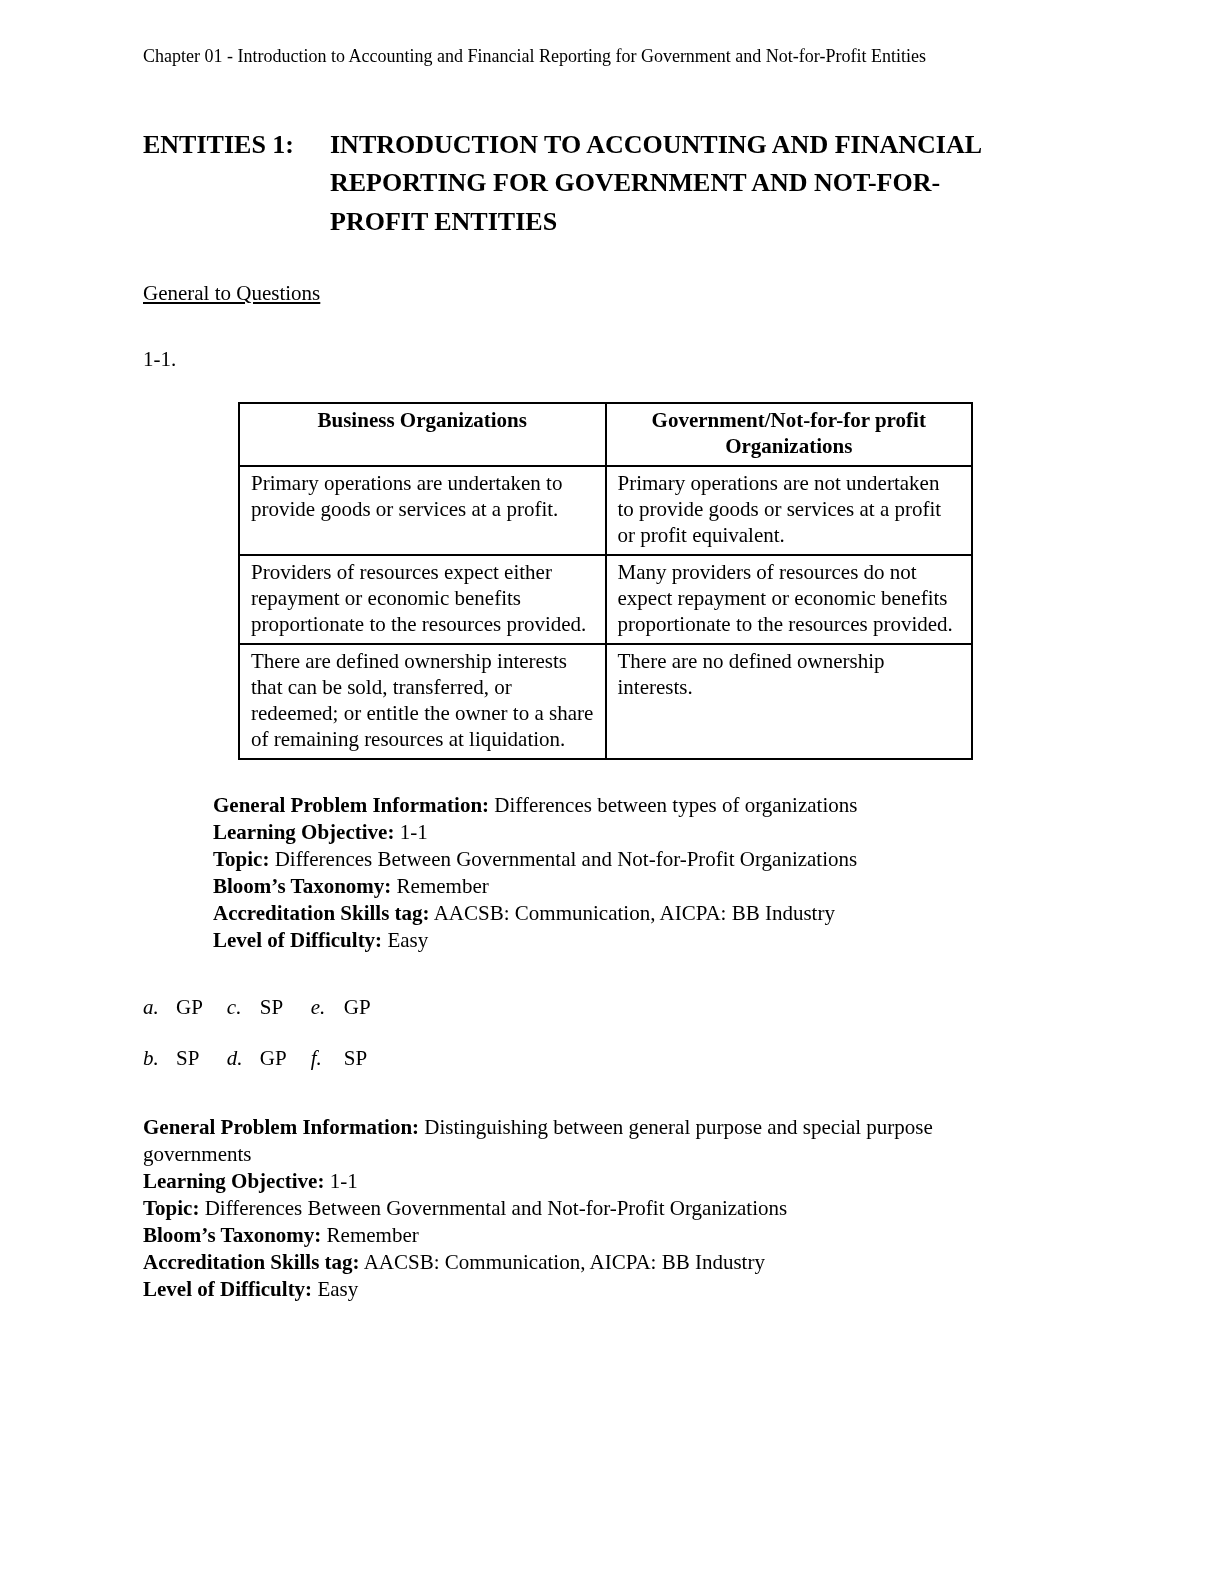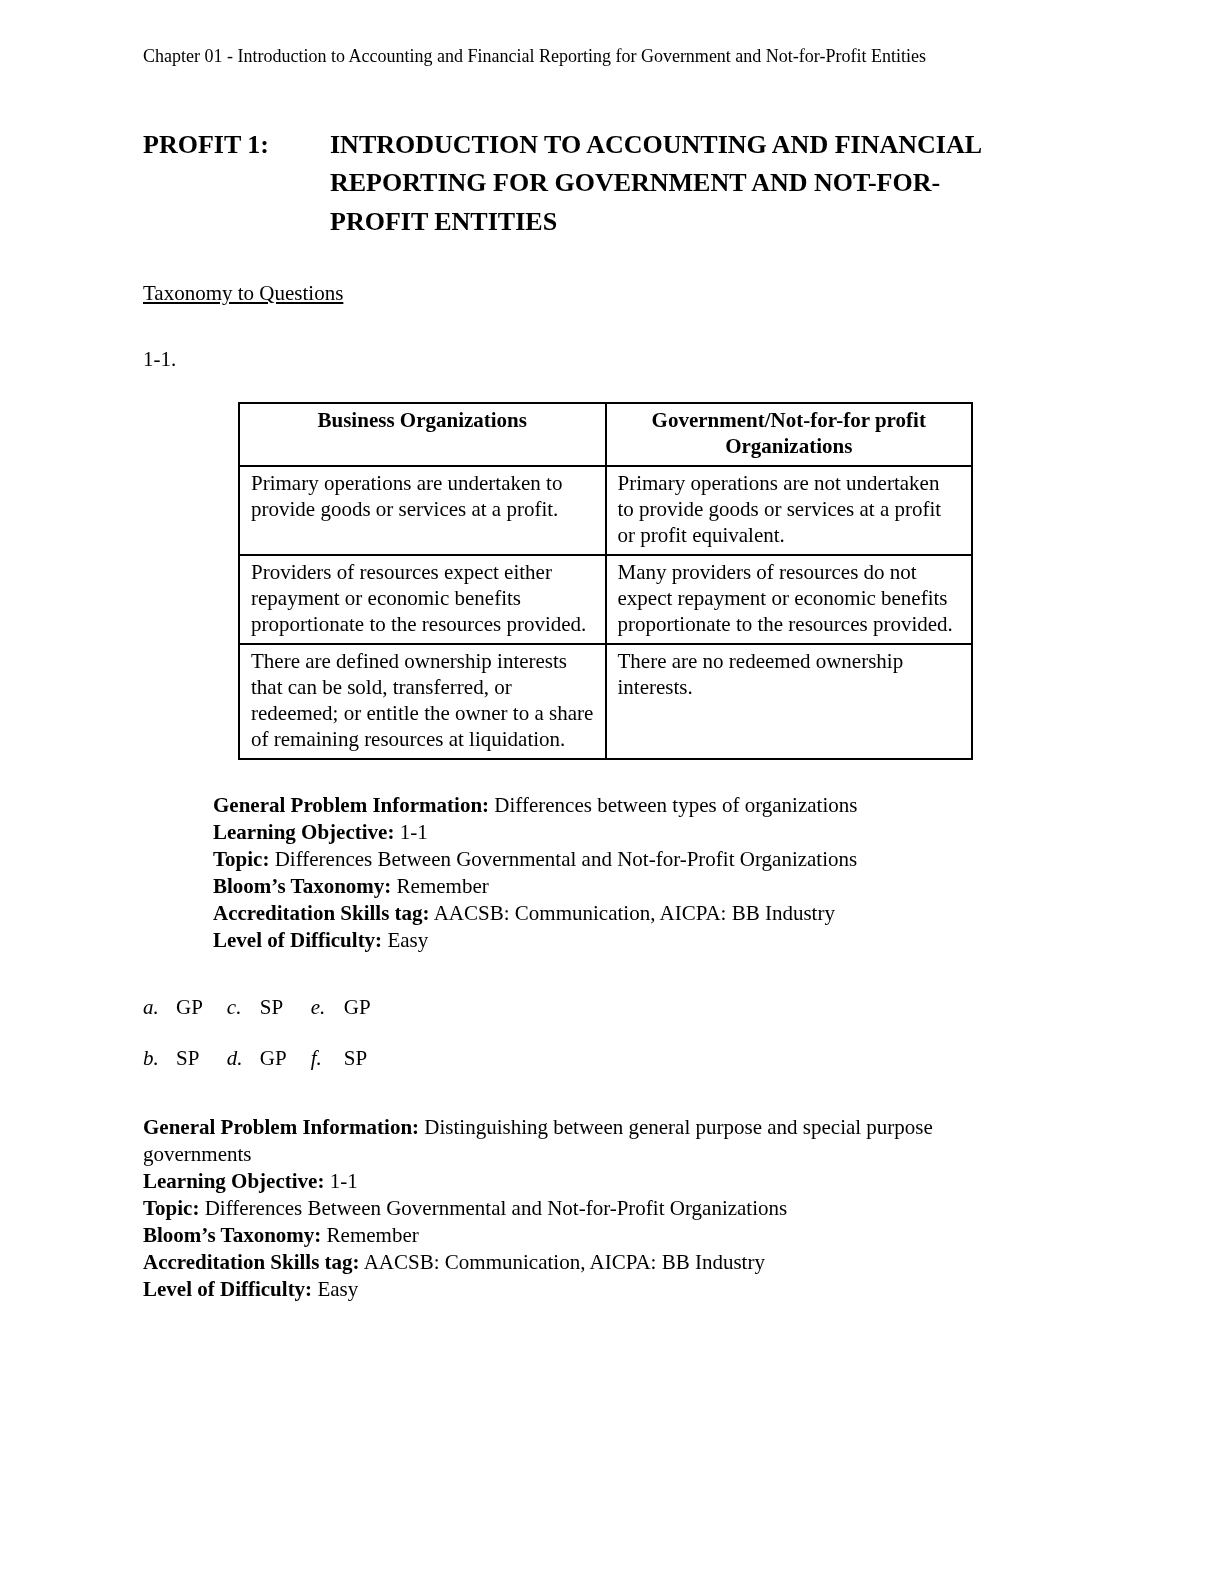--- a/index.html
+++ b/index.html
@@ -85,29 +85,29 @@
   .meta-q2 { margin-top: 42px; }
 </style>
 </head>
 <body>
 
 <div class="page">
 
   <div class="running-head">Chapter 01 - Introduction to Accounting and Financial Reporting for Government and Not-for-Profit Entities</div>
 
   <div class="title">
-    <div class="title-label">PROFIT 1:</div>
+    <div class="title-label">ENTITIES 1:</div>
     <div class="title-text">
       <div>INTRODUCTION TO ACCOUNTING AND FINANCIAL</div>
       <div>REPORTING FOR GOVERNMENT AND NOT-FOR-</div>
       <div>PROFIT ENTITIES</div>
     </div>
   </div>
 
-  <div class="section-heading">Taxonomy to Questions</div>
+  <div class="section-heading">General to Questions</div>
 
   <div class="question">
     <div class="qnum">1-1.</div>
     <div class="qbody">
 
       <table class="org-table">
         <tbody>
           <tr>
             <th>Business Organizations</th>
             <th>Government/Not-for-for profit Organizations</th>
@@ -115,21 +115,21 @@
           <tr>
             <td>Primary operations are undertaken to provide goods or services at a profit.</td>
             <td>Primary operations are not undertaken to provide goods or services at a profit or profit equivalent.</td>
           </tr>
           <tr>
             <td>Providers of resources expect either repayment or economic benefits proportionate to the resources provided.</td>
             <td>Many providers of resources do not expect repayment or economic benefits proportionate to the resources provided.</td>
           </tr>
           <tr>
             <td>There are defined ownership interests that can be sold, transferred, or redeemed; or entitle the owner to a share of remaining resources at liquidation.</td>
-            <td>There are no redeemed ownership interests.</td>
+            <td>There are no defined ownership interests.</td>
           </tr>
         </tbody>
       </table>
 
       <div class="meta">
         <div class="meta-line"><span class="meta-label">General Problem Information:</span><span> Differences between types of organizations</span></div>
         <div class="meta-line"><span class="meta-label">Learning Objective:</span><span> 1-1</span></div>
         <div class="meta-line"><span class="meta-label">Topic:</span><span> Differences Between Governmental and Not-for-Profit Organizations</span></div>
         <div class="meta-line"><span class="meta-label">Bloom’s Taxonomy:</span><span> Remember</span></div>
         <div class="meta-line"><span class="meta-label">Accreditation Skills tag:</span><span> AACSB: Communication, AICPA: BB Industry</span></div>

